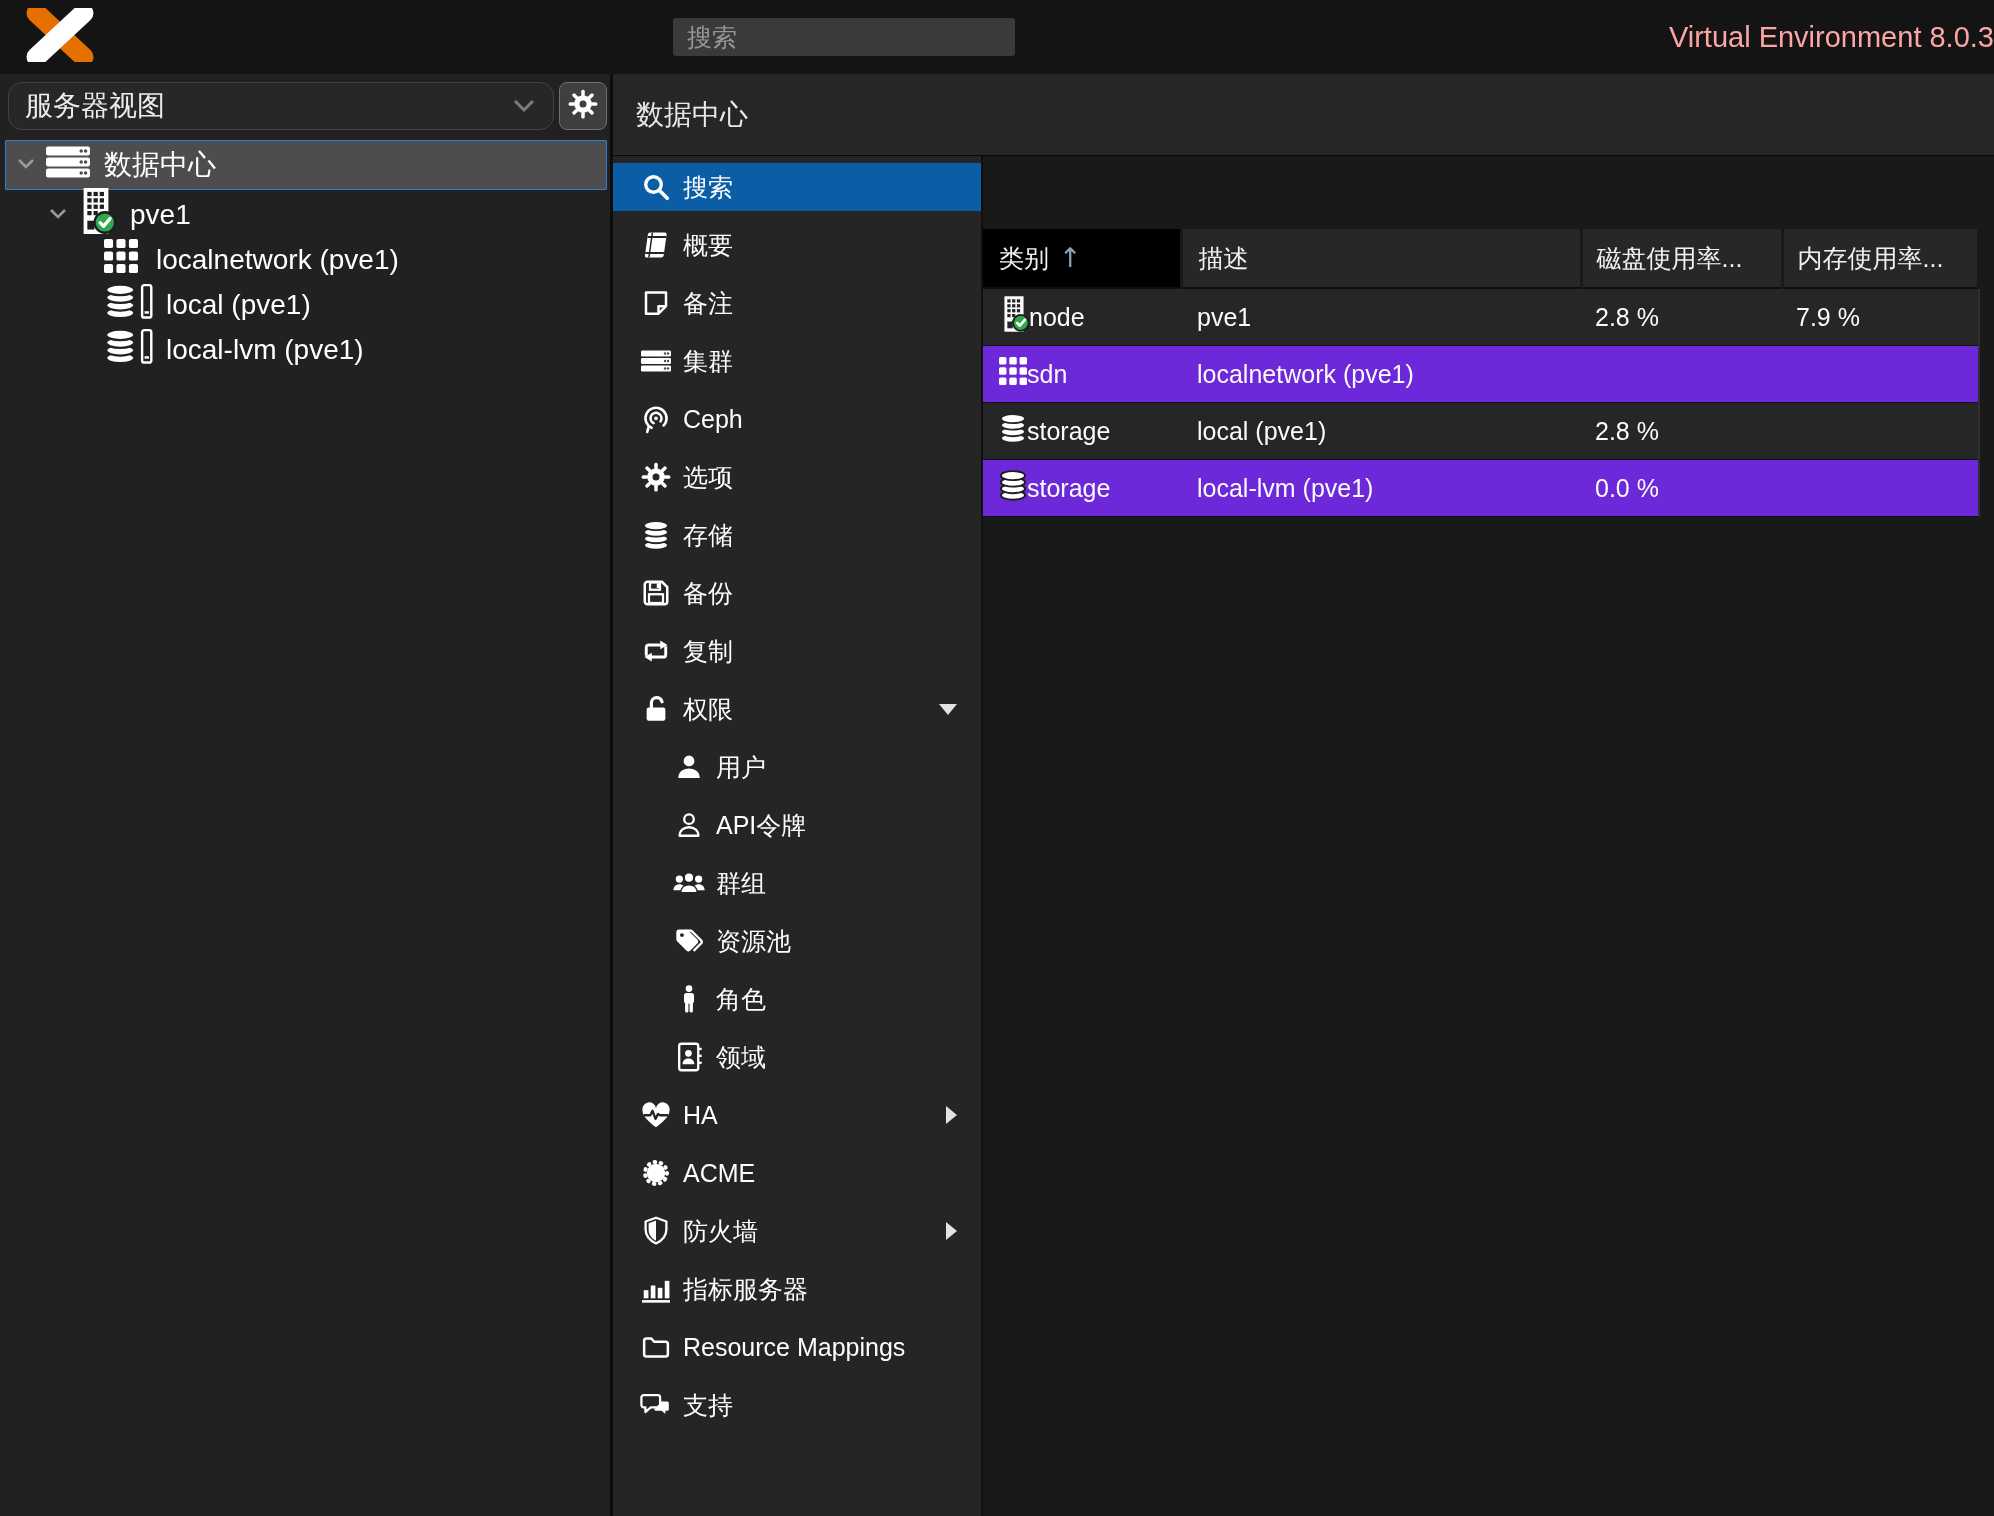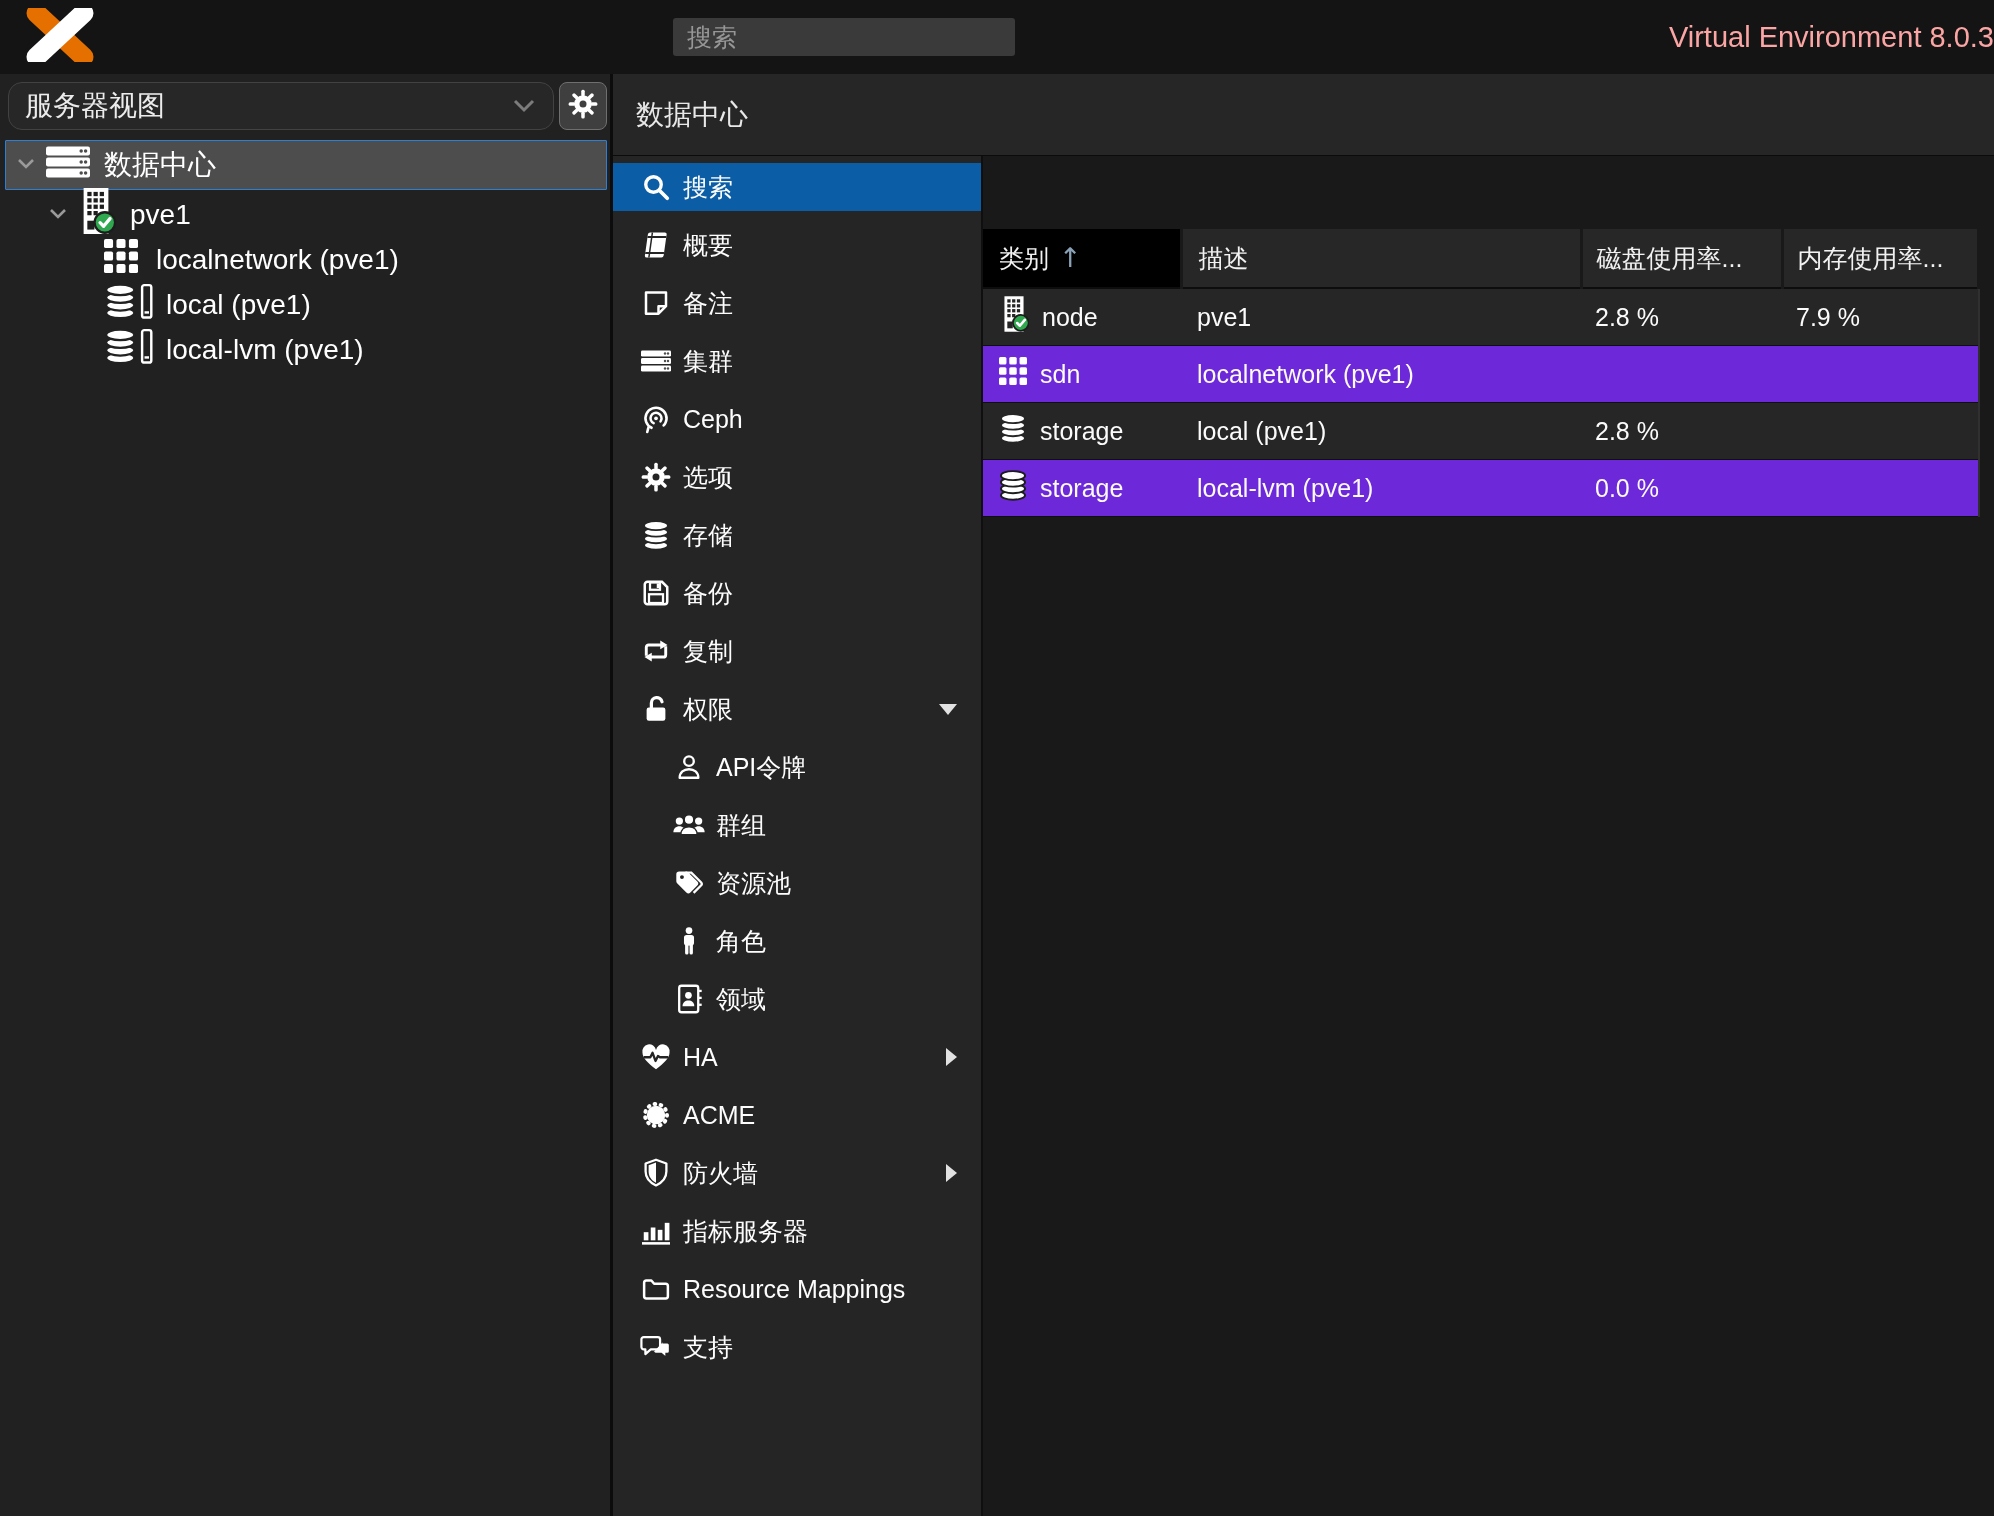--- a/index.html
+++ b/index.html
@@ -49,21 +49,21 @@
   #table-area{flex:1;background:#191919;padding:73px 14px 0 0;overflow:hidden}
   table{width:100%;border-collapse:collapse;table-layout:fixed;font-size:25px;border-right:2px solid #303030}
   th{height:58px;background:#272727;border-right:3px solid #191919;border-bottom:2px solid #0d0d0d;
     font-weight:400;text-align:left;padding:0 0 0 16px;color:#f2f2f2;white-space:nowrap;overflow:hidden}
   th.sorted{background:#000000}
   th .sort{margin-left:10px;color:#8aa2b8;font-size:27px;font-family:"DejaVu Sans",sans-serif}
   td{height:56px;border-bottom:1px solid #0f0f0f;padding:0 0 0 16px;vertical-align:middle;color:#fbfbfb;
     white-space:nowrap;overflow:hidden}
   tr.odd td{background:#262626}
   tr.even td{background:#6d28d9}
-  .typecell{display:flex;align-items:center;gap:13px;height:56px}
+  .typecell{display:flex;align-items:center;height:56px}
   td.num,th.num{padding-left:14px}
 </style>
 </head>
 <body>
 
 <div id="header">
   <span id="logo-mark">
     <svg width="92" height="54" viewBox="0 0 96 58">
       <g transform="translate(48,29)">
         <rect transform="rotate(43)" x="-45" y="-10.5" width="90" height="21" rx="10" fill="#e57000"></rect>
@@ -340,20 +340,29 @@
       </li>
       <li class="mi">
         <span class="ib">
           <svg width="30" height="30" viewBox="0 0 24 24">
               <rect x="4.5" y="10.8" width="15" height="10.6" rx="1.8" fill="#fff"></rect>
               <path d="M8.3 10.8 V7.1 a4.3 4.3 0 0 1 8.5-.9" fill="none" stroke="#fff" stroke-width="2.6" stroke-linecap="round"></path>
             </svg>
         </span>
           <span>权限</span>
         <span class="tri-down"></span>
+      </li>
+      <li class="mi sub">
+        <span class="ib">
+          <svg width="28" height="28" viewBox="0 0 24 24">
+              <circle cx="12" cy="6.8" r="4.6" fill="#fff"></circle>
+              <path d="M2.8 21.5 c0-5.2 4-8.2 9.2-8.2 s9.2 3 9.2 8.2 z" fill="#fff"></path>
+            </svg>
+        </span>
+          <span>用户</span>
       </li>
       <li class="mi sub">
         <span class="ib">
           <svg width="28" height="28" viewBox="0 0 24 24">
               <circle cx="12" cy="7" r="4.1" fill="none" stroke="#fff" stroke-width="2"></circle>
               <path d="M4 21.2 c0-4.6 3.6-7.3 8-7.3 s8 2.7 8 7.3 z" fill="none" stroke="#fff" stroke-width="2" stroke-linejoin="round"></path>
             </svg>
         </span>
           <span>API令牌</span>
       </li>

